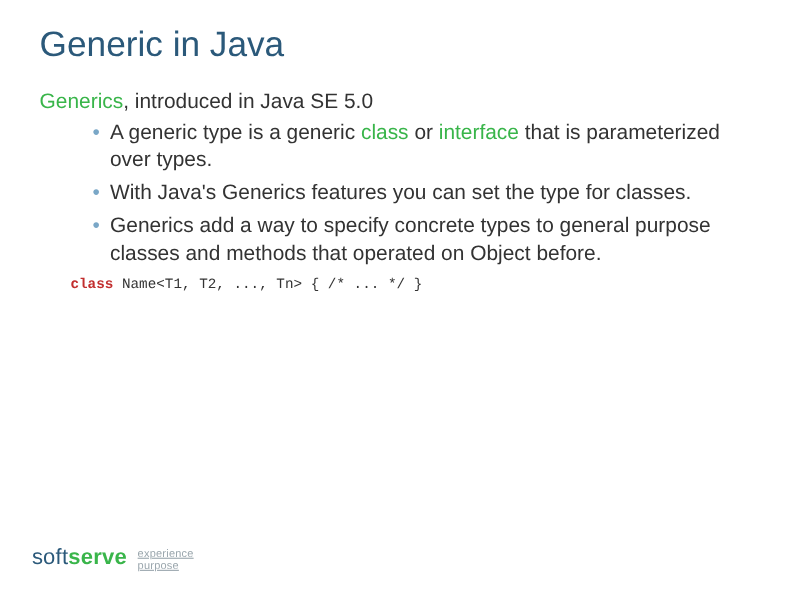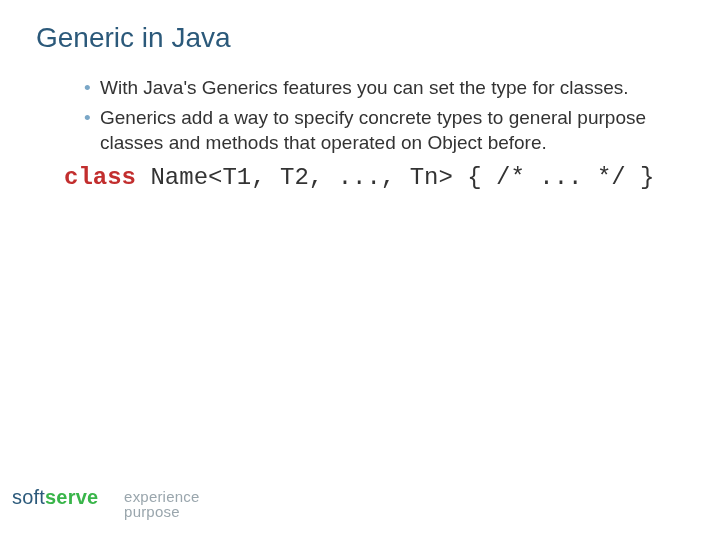--- a/index.html
+++ b/index.html
@@ -9,21 +9,21 @@
     background: #fff;
     font-family: Arial, Helvetica, sans-serif;
     color: #3a3a3a;
     position: relative;
     box-sizing: border-box;
   }
   .slide {
     padding: 22px 36px 0 36px;
   }
   .title {
-    font-size: 28px;
+    font-size: 32px;
     color: #2b597a;
     font-weight: 400;
     margin: 0 0 22px 0;
   }
   .body {
     font-size: 19px;
     line-height: 1.28;
     color: #333;
   }
   .intro {
@@ -45,54 +45,61 @@
     position: absolute;
     left: 0;
     top: 0;
     color: #7aa7c7;
     font-size: 19px;
     line-height: 1.28;
   }
   .para { margin: 2px 0 4px 0; }
   .code-line {
     font-family: "Courier New", monospace;
-    font-size: 24px;
+    font-size: 13px;
     margin: 2px 0 4px 28px;
     white-space: pre;
   }
   .kw-red { color: #c22e2e; font-weight: bold; }
   .logo {
     position: absolute;
-    left: 12px;
+    left: 29px;
     bottom: 20px;
     font-size: 20px;
     letter-spacing: 0.2px;
   }
   .logo .soft { color: #2b597a; font-weight: 400; }
   .logo .serve { color: #39b54a; font-weight: 700; }
   .logo .tag {
     color: #9aa6ad;
-    font-size: 15px;
+    font-size: 10px;
     line-height: 1.05;
     display: inline-block;
     vertical-align: top;
-    margin-left: 20px;
+    margin-left: 4px;
     margin-top: 3px;
+    text-decoration: underline;
   }
   .logo .tag div { display:block; }
 </style>
 </head>
 <body>
 
 <div class="slide">
   <h1 class="title">Generic in Java</h1>
 
   <div class="body">
+    <div class="intro para">
+      <span class="hl-green">Generics</span><span>, introduced in Java SE 5.0</span>
+    </div>
 
     <ul class="bullets">
+      <li>
+        <span>A generic type is a generic </span><span class="hl-green">class</span><span> or </span><span class="hl-green">interface</span><span> that is parameterized over types.</span>
+      </li>
       <li>
         <span>With Java's Generics features you can set the type for classes.</span>
       </li>
       <li>
         <span>Generics add a way to specify concrete types to general purpose classes and methods that operated on Object before.</span>
       </li>
     </ul>
 
 
     <div class="code-line"><span class="kw-red">class</span><span> Name&lt;T1, T2, ..., Tn&gt; { /* ... */ }</span></div>

